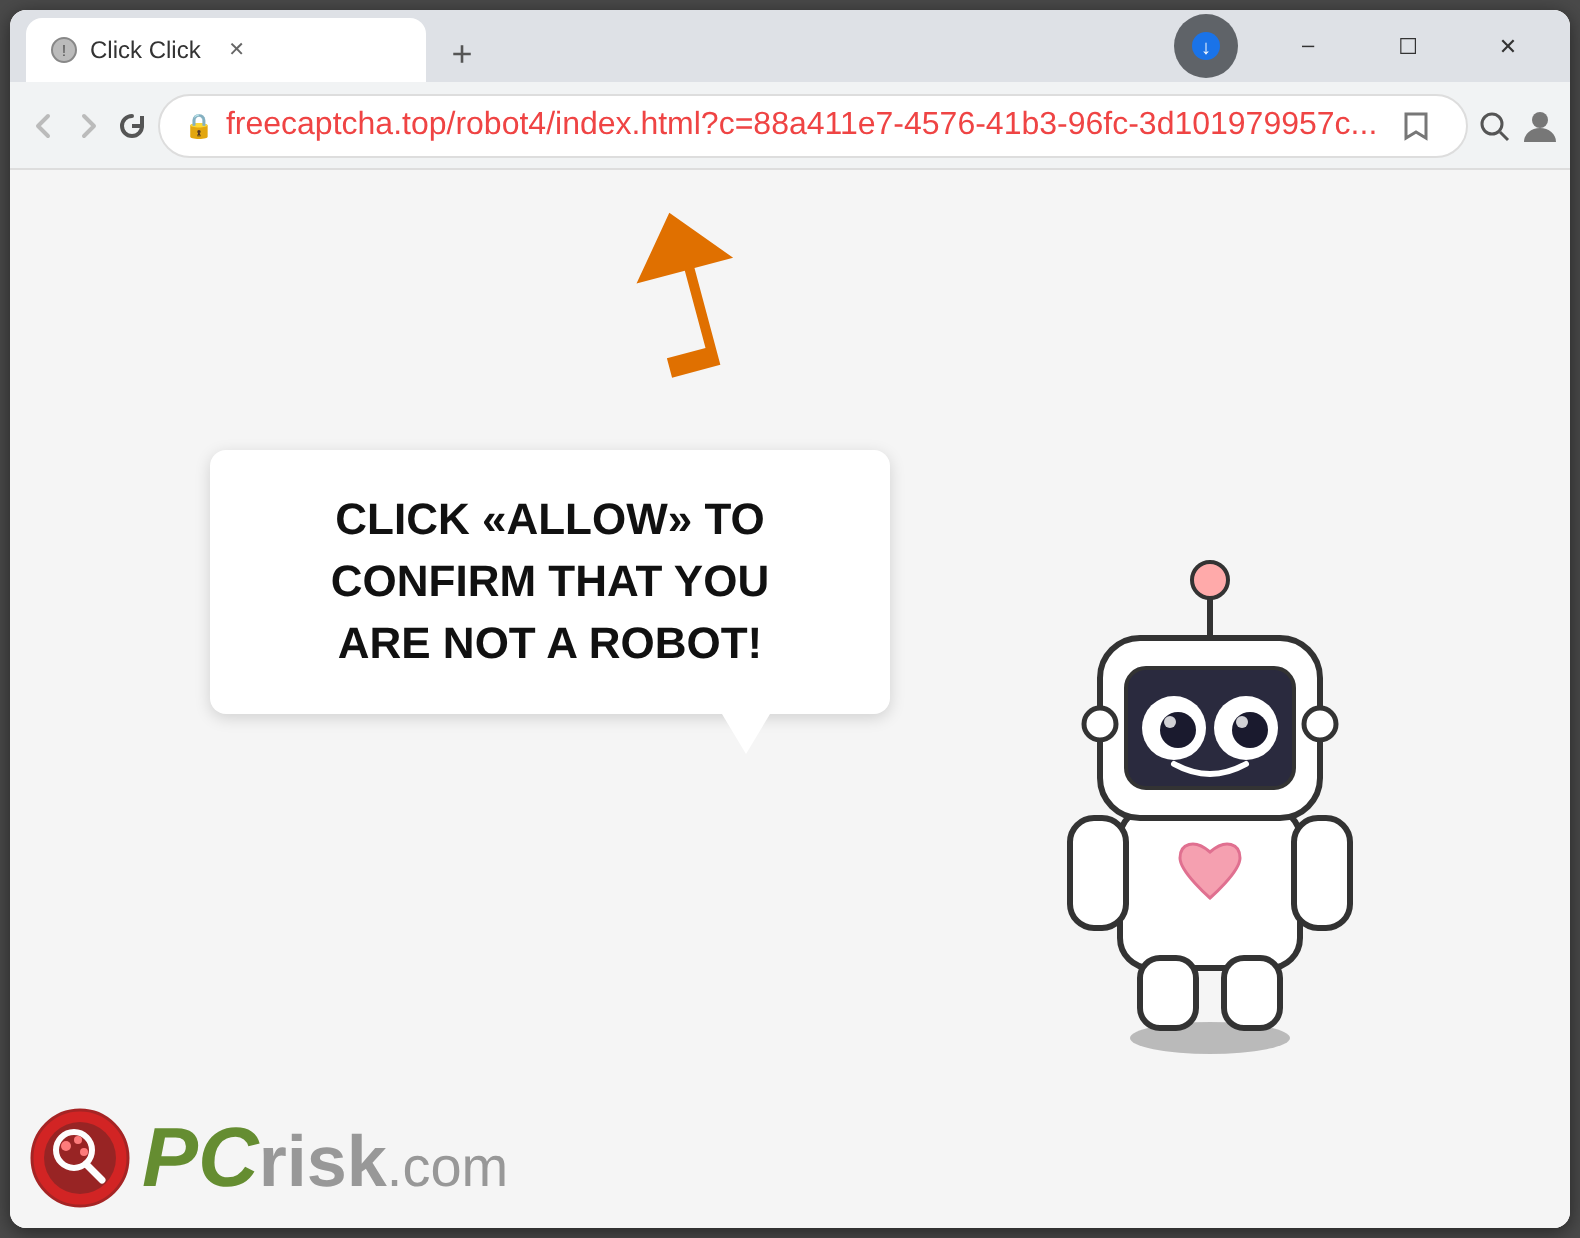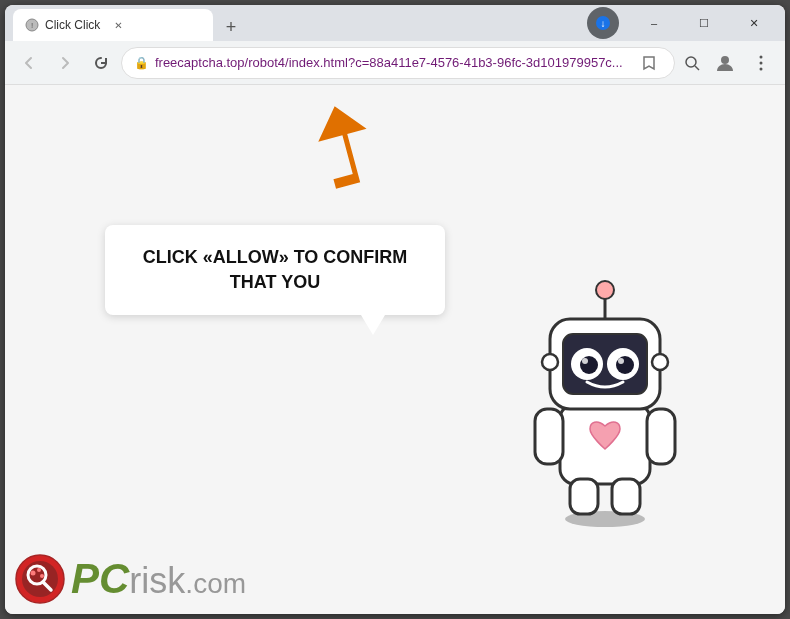--- a/index.html
+++ b/index.html
@@ -144,22 +144,22 @@
       color: #333;
     }
 
     .lock-icon {
       color: #555;
       font-size: 12px;
     }
 
     .address-text {
       flex: 1;
-      font-size: 13px;
-      color: #701a75;
+      font-size: 16px;
+      color: #ef4444;
       overflow: hidden;
       white-space: nowrap;
       text-overflow: ellipsis;
     }
 
     .address-icons {
       display: flex;
       gap: 2px;
     }
 
@@ -238,21 +238,21 @@
       content: '';
       position: absolute;
       bottom: -20px;
       right: 60px;
       border-width: 20px 12px 0 12px;
       border-style: solid;
       border-color: #fff transparent transparent transparent;
     }
 
     .bubble-text {
-      font-size: 18px;
+      font-size: 22px;
       font-weight: 900;
       color: #111;
       line-height: 1.4;
       text-transform: uppercase;
     }
 
     
     .robot {
       position: absolute;
       right: 80px;
@@ -374,20 +374,21 @@
           </marker>
         </defs>
 
         <polygon points="10,80 35,80 35,30 55,30 30,0 5,30 30,30 30,70 10,70" fill="#e07000" transform="rotate(-15, 30, 40)"></polygon>
       </svg>
     </div>
 
     <div class="speech-bubble">
       <div class="bubble-text">
         <span>CLICK «ALLOW» TO CONFIRM THAT YOU</span><br>
+        <span>ARE NOT A ROBOT!</span>
       </div>
     </div>
 
     <div class="robot">
       <svg width="200" height="260" viewBox="0 0 200 260" xmlns="http://www.w3.org/2000/svg">
 
         <ellipse cx="100" cy="245" rx="40" ry="8" fill="#333" opacity="0.3"></ellipse>
 
         <rect x="55" y="130" width="90" height="80" rx="15" fill="white" stroke="#333" stroke-width="3"></rect>
 
@@ -437,18 +438,18 @@
         <circle cx="25" cy="25" r="18" fill="#880000"></circle>
 
         <circle cx="22" cy="21" r="9" fill="none" stroke="white" stroke-width="3"></circle>
         <line x1="28" y1="28" x2="36" y2="36" stroke="white" stroke-width="3.5" stroke-linecap="round"></line>
 
         <circle cx="18" cy="19" r="2.5" fill="#ff6666"></circle>
         <circle cx="24" cy="16" r="2" fill="#ff6666"></circle>
         <circle cx="27" cy="22" r="2" fill="#ff6666"></circle>
       </svg>
       <div style="font-size:42px; font-weight:900; line-height:1; font-family: Arial, sans-serif; font-style: italic;">
-        <span style="color: #4d7c0f;">PC</span><span style="color: #888; font-style:normal; font-size:36px; font-weight:400;">risk</span><span style="color: #888; font-style:normal; font-size:28px; font-weight:400;text-align:center;">.com</span>
+        <span style="color: #4d7c0f;">PC</span><span style="color: #888; font-style:normal; font-size:36px; font-weight:700;">risk</span><span style="color: #888; font-style:normal; font-size:28px; font-weight:400;text-align:center;">.com</span>
       </div>
     </div>
 
   </div>
 </div>
 
 </body></html>

